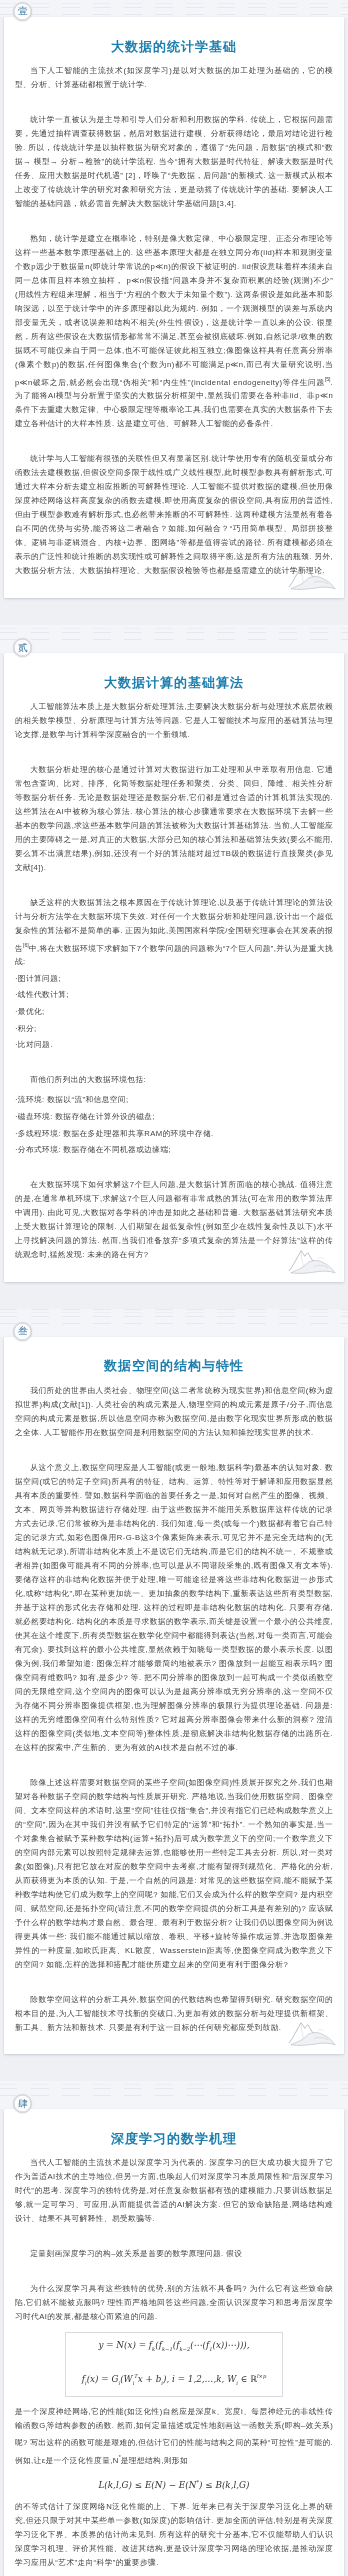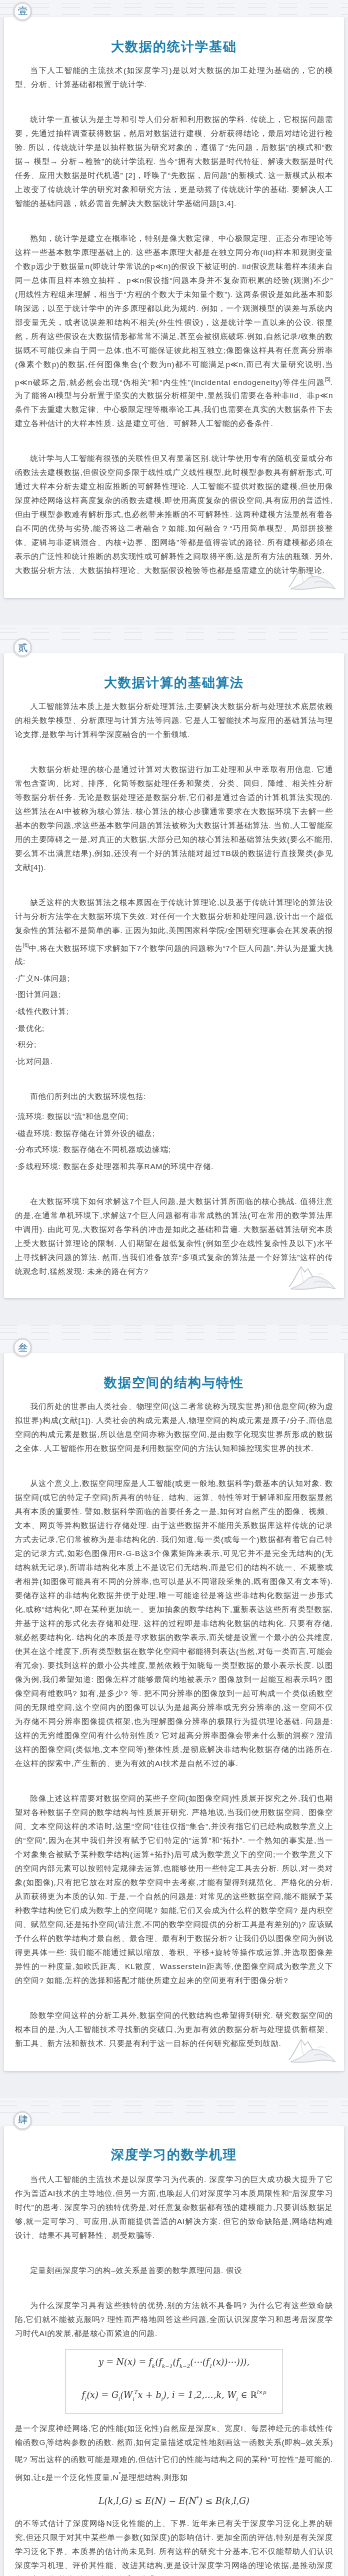--- a/index.html
+++ b/index.html
@@ -83,31 +83,30 @@
     </div>
     <div class="gap"></div>
     <div class="section">
       <div class="strip"></div>
       <div class="badge" style="top: 13px;">贰</div>
       <div class="card">
         <h2 class="sec-title">大数据计算的基础算法</h2>
         <p class="indent firstp">人工智能算法本质上是大数据分析处理算法,主要解决大数据分析与处理技术底层依赖的相关数学模型、分析原理与计算方法等问题. 它是人工智能技术与应用的基础算法与理论支撑,是数学与计算科学深度融合的一个新领域.</p>
         <p class="indent">大数据分析处理的核心是通过计算对大数据进行加工处理和从中萃取有用信息. 它通常包含查询、比对、排序、化简等数据处理任务和聚类、分类、回归、降维、相关性分析等数据分析任务. 无论是数据处理还是数据分析,它们都是通过合适的计算机算法实现的. 这些算法在AI中被称为核心算法. 核心算法的核心步骤通常要求在大数据环境下去解一些基本的数学问题,求这些基本数学问题的算法被称为大数据计算基础算法. 当前,人工智能应用的主要障碍之一是,对真正的大数据,大部分已知的核心算法和基础算法失效(要么不能用,要么算不出满意结果),例如,还没有一个好的算法能对超过TB级的数据进行直接聚类(参见文献[4]).</p>
         <p class="indent">缺乏这样的大数据算法之根本原因在于传统计算理论,以及基于传统计算理论的算法设计与分析方法学在大数据环境下失效. 对任何一个大数据分析和处理问题,设计出一个超低复杂性的算法都不是简单的事. 正因为如此,美国国家科学院/全国研究理事会在其发表的报告<sup>[6]</sup>中,将在大数据环境下求解如下7个数学问题的问题称为“7个巨人问题”,并认为是重大挑战:</p>
-        <p class="bullet">·广义N-体问题;</p>
         <p class="bullet">·图计算问题;</p>
         <p class="bullet">·线性代数计算;</p>
         <p class="bullet">·最优化;</p>
         <p class="bullet">·积分;</p>
         <p class="bullet">·比对问题.</p>
         <p class="indent">而他们所列出的大数据环境包括:</p>
         <p class="bullet bfirst">·流环境: 数据以“流”和信息空间;</p>
         <p class="bullet">·磁盘环境: 数据存储在计算外设的磁盘;</p>
+        <p class="bullet">·多线程环境: 数据在多处理器和共享RAM的环境中存储.</p>
         <p class="bullet">·分布式环境: 数据存储在不同机器或边缘端;</p>
-        <p class="bullet">·多线程环境: 数据在多处理器和共享RAM的环境中存储.</p>
         <p class="indent">在大数据环境下如何求解这7个巨人问题,是大数据计算所面临的核心挑战. 值得注意的是,在通常单机环境下,求解这7个巨人问题都有非常成熟的算法(可在常用的数学算法库中调用). 由此可见,大数据对各学科的冲击是如此之基础和普遍. 大数据基础算法研究本质上受大数据计算理论的限制. 人们期望在超低复杂性(例如至少在线性复杂性及以下)水平上寻找解决问题的算法. 然而,当我们准备放弃“多项式复杂的算法是一个好算法”这样的传统观念时,猛然发现: 未来的路在何方?</p>
         <div class="mountain"><svg viewBox="0 0 102 58" width="53" height="30" xmlns="http://www.w3.org/2000/svg">
             <path d="M8 46 C16 36 24 18 31 7 C34 12 36 14 38 18 C40 15 42 13 44 11 C50 20 55 30 59 38" fill="none" stroke="#9ba2ae" stroke-width="1.5" stroke-linecap="round"></path>
             <path d="M31 9 C32 15 30 20 33 25 C35 29 33 33 36 37" fill="none" stroke="#c3c8d1" stroke-width="1"></path>
             <path d="M44 30 C53 25 63 25 71 29 C81 33 90 41 97 50 C85 46 73 46 60 48 C44 51 24 52 11 50 C20 45 33 43 44 30 Z" fill="#edeff3" stroke="#a8aeb9" stroke-width="1.2" stroke-linejoin="round"></path>
             <path d="M56 38 C64 34 74 35 83 40" fill="none" stroke="#b9bfc9" stroke-width="1"></path>
             <path d="M63 22 C68 20 72 20 76 23" fill="none" stroke="#cdd1d9" stroke-width="1"></path>
           </svg></div>
       </div>
     </div>

